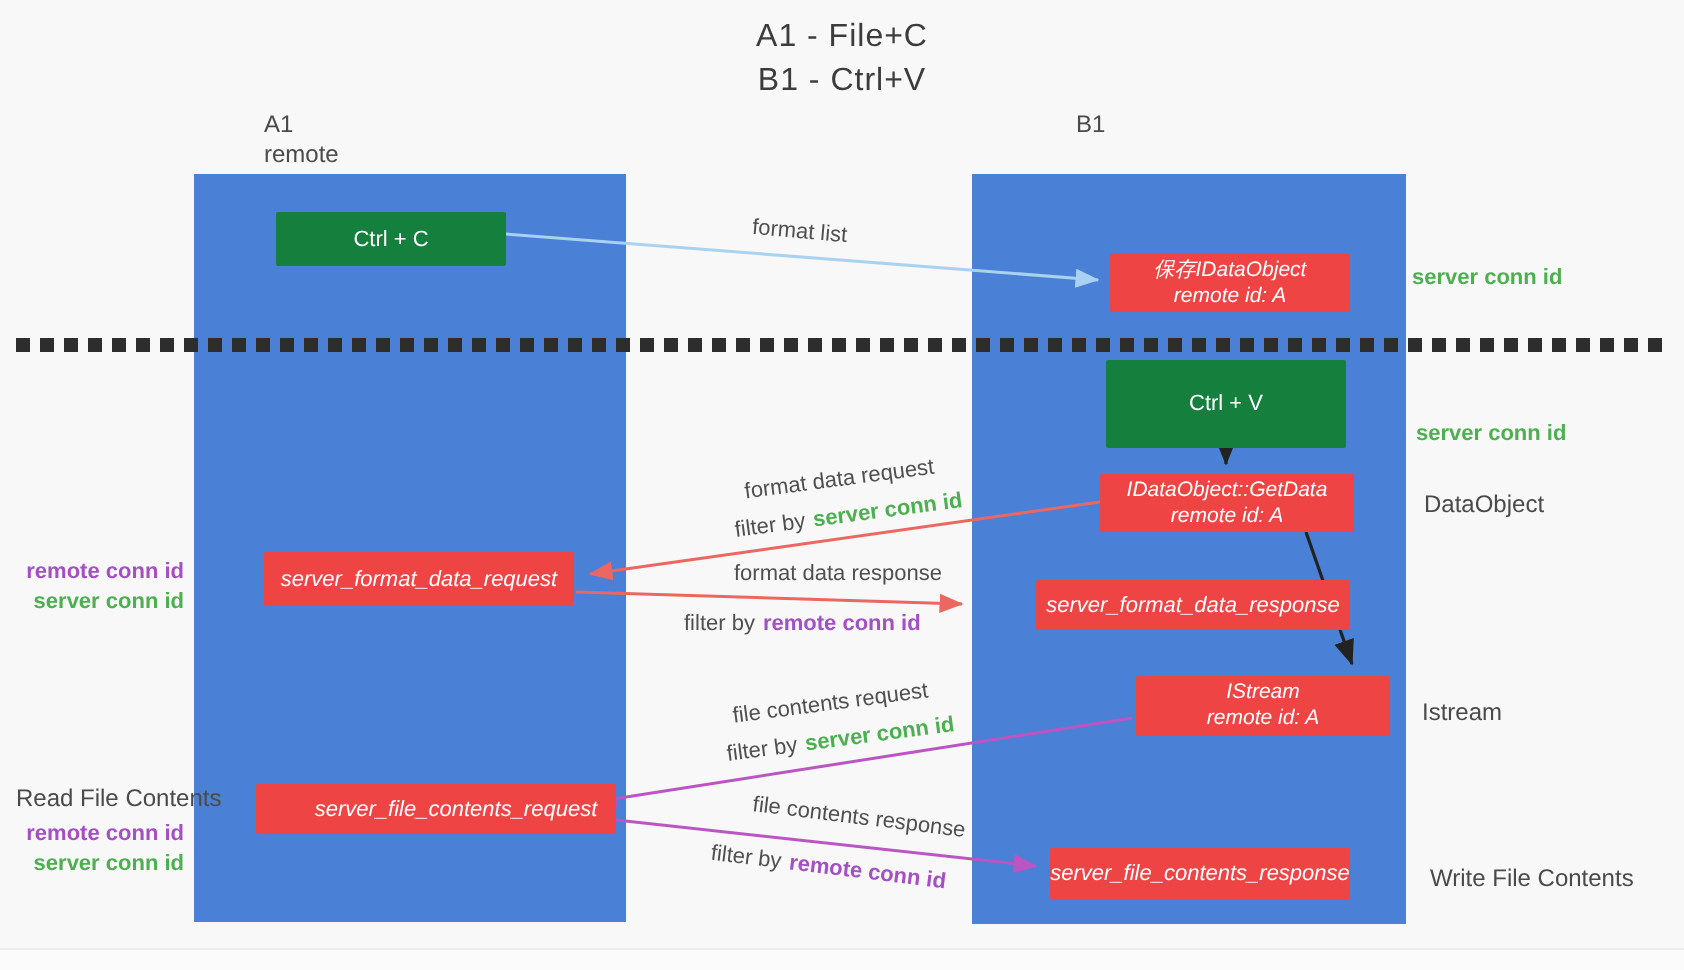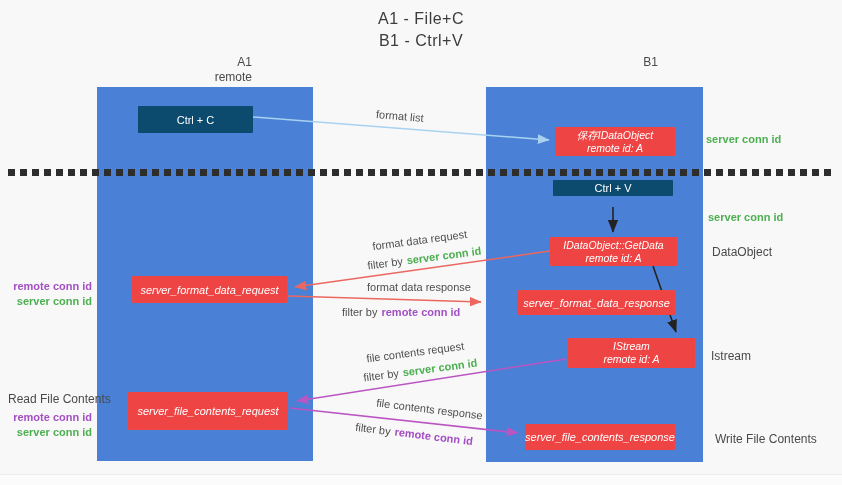--- a/index.html
+++ b/index.html
@@ -6,32 +6,32 @@
   body{background:#f7f7f7;font-family:"Liberation Sans","DejaVu Sans",sans-serif;}
   .stage{position:relative;width:842px;height:485px;background:#f8f8f8;overflow:hidden;}
 
   .title{position:absolute;top:8px;left:0;right:0;text-align:center;color:#3c3c3c;
          font-size:16px;line-height:22px;letter-spacing:.5px;}
 
   .lane{position:absolute;background:#4a80d5;z-index:1;}
   .lane-left{left:97px;top:87px;width:216px;height:374px;}
   .lane-right{left:486px;top:87px;width:217px;height:375px;}
 
-  .lane-header{position:absolute;text-align:right;color:#4a4a4a;font-size:12px;line-height:15px;z-index:2;}
+  .lane-header{position:absolute;text-align:left;color:#4a4a4a;font-size:12px;line-height:15px;z-index:2;}
   .lane-header-left{left:132px;top:55px;width:120px;}
   .lane-header-right{left:538px;top:55px;width:120px;}
 
   .divider{position:absolute;left:8px;right:8px;top:169px;height:7px;z-index:4;
            background:repeating-linear-gradient(90deg,#2d2d2d 0 7px,transparent 7px 12px);}
 
   svg.arrows{position:absolute;left:0;top:0;z-index:2;pointer-events:none;}
 
   .node{position:absolute;display:flex;align-items:center;justify-content:center;
         color:#fff;font-size:11px;text-align:center;z-index:3;border-radius:1px;}
-  .node.green{background:#0c4a6e;}
+  .node.green{background:#15803d;}
   .node.orange{background:#ef4444;font-style:italic;}
   .node.two-line{flex-direction:column;font-size:10.5px;line-height:13px;}
 
   .side-label{position:absolute;font-size:12px;color:#4a4a4a;white-space:nowrap;z-index:3;}
   .conn-stack{position:absolute;left:0;width:92px;text-align:right;z-index:3;
               font-size:11px;font-weight:bold;line-height:15px;white-space:nowrap;}
   .conn-label{position:absolute;font-size:11px;font-weight:bold;white-space:nowrap;z-index:3;}
   .green-text{color:#4caf50;}
   .purple-text{color:#a44fc4;}
 
@@ -93,37 +93,37 @@
     <path d="M290,408 L518,433" stroke="#bb55c4" stroke-width="1.5" fill="none" marker-end="url(#ah-magenta)"></path>
   </svg>
 
   <div class="node green" style="left:138px;top:106px;width:115px;height:27px;">Ctrl + C</div>
 
   <div class="node orange two-line" style="left:555px;top:127px;width:120px;height:29px;">
     <div>保存IDataObject</div>
     <div>remote id: A</div>
   </div>
 
-  <div class="node green" style="left:553px;top:180px;width:120px;height:16px;">Ctrl + V</div>
+  <div class="node green" style="left:553px;top:180px;width:120px;height:44px;">Ctrl + V</div>
 
   <div class="node orange two-line" style="left:550px;top:237px;width:127px;height:29px;">
     <div>IDataObject::GetData</div>
     <div>remote id: A</div>
   </div>
 
   <div class="node orange" style="left:132px;top:276px;width:155px;height:27px;">server_format_data_request</div>
 
   <div class="node orange" style="left:488px;top:290px;width:157px;height:25px;margin-left:30px;">server_format_data_response</div>
 
   <div class="node orange two-line" style="left:568px;top:338px;width:127px;height:30px;">
     <div>IStream</div>
     <div>remote id: A</div>
   </div>
 
-  <div class="node orange" style="left:128px;top:392px;width:160px;height:38px;">server_file_contents_request</div>
+  <div class="node orange" style="left:128px;top:392px;width:160px;height:25px;padding-left:20px;">server_file_contents_request</div>
 
   <div class="node orange" style="left:525px;top:424px;width:150px;height:26px;">server_file_contents_response</div>
 
   <div class="conn-label green-text" style="left:706px;top:133px;">server conn id</div>
   <div class="conn-label green-text" style="left:708px;top:211px;">server conn id</div>
   <div class="side-label" style="left:712px;top:245px;">DataObject</div>
   <div class="side-label" style="left:711px;top:349px;">Istream</div>
   <div class="side-label" style="left:715px;top:432px;">Write File Contents</div>
 
   <div class="conn-stack" style="top:279px;">

